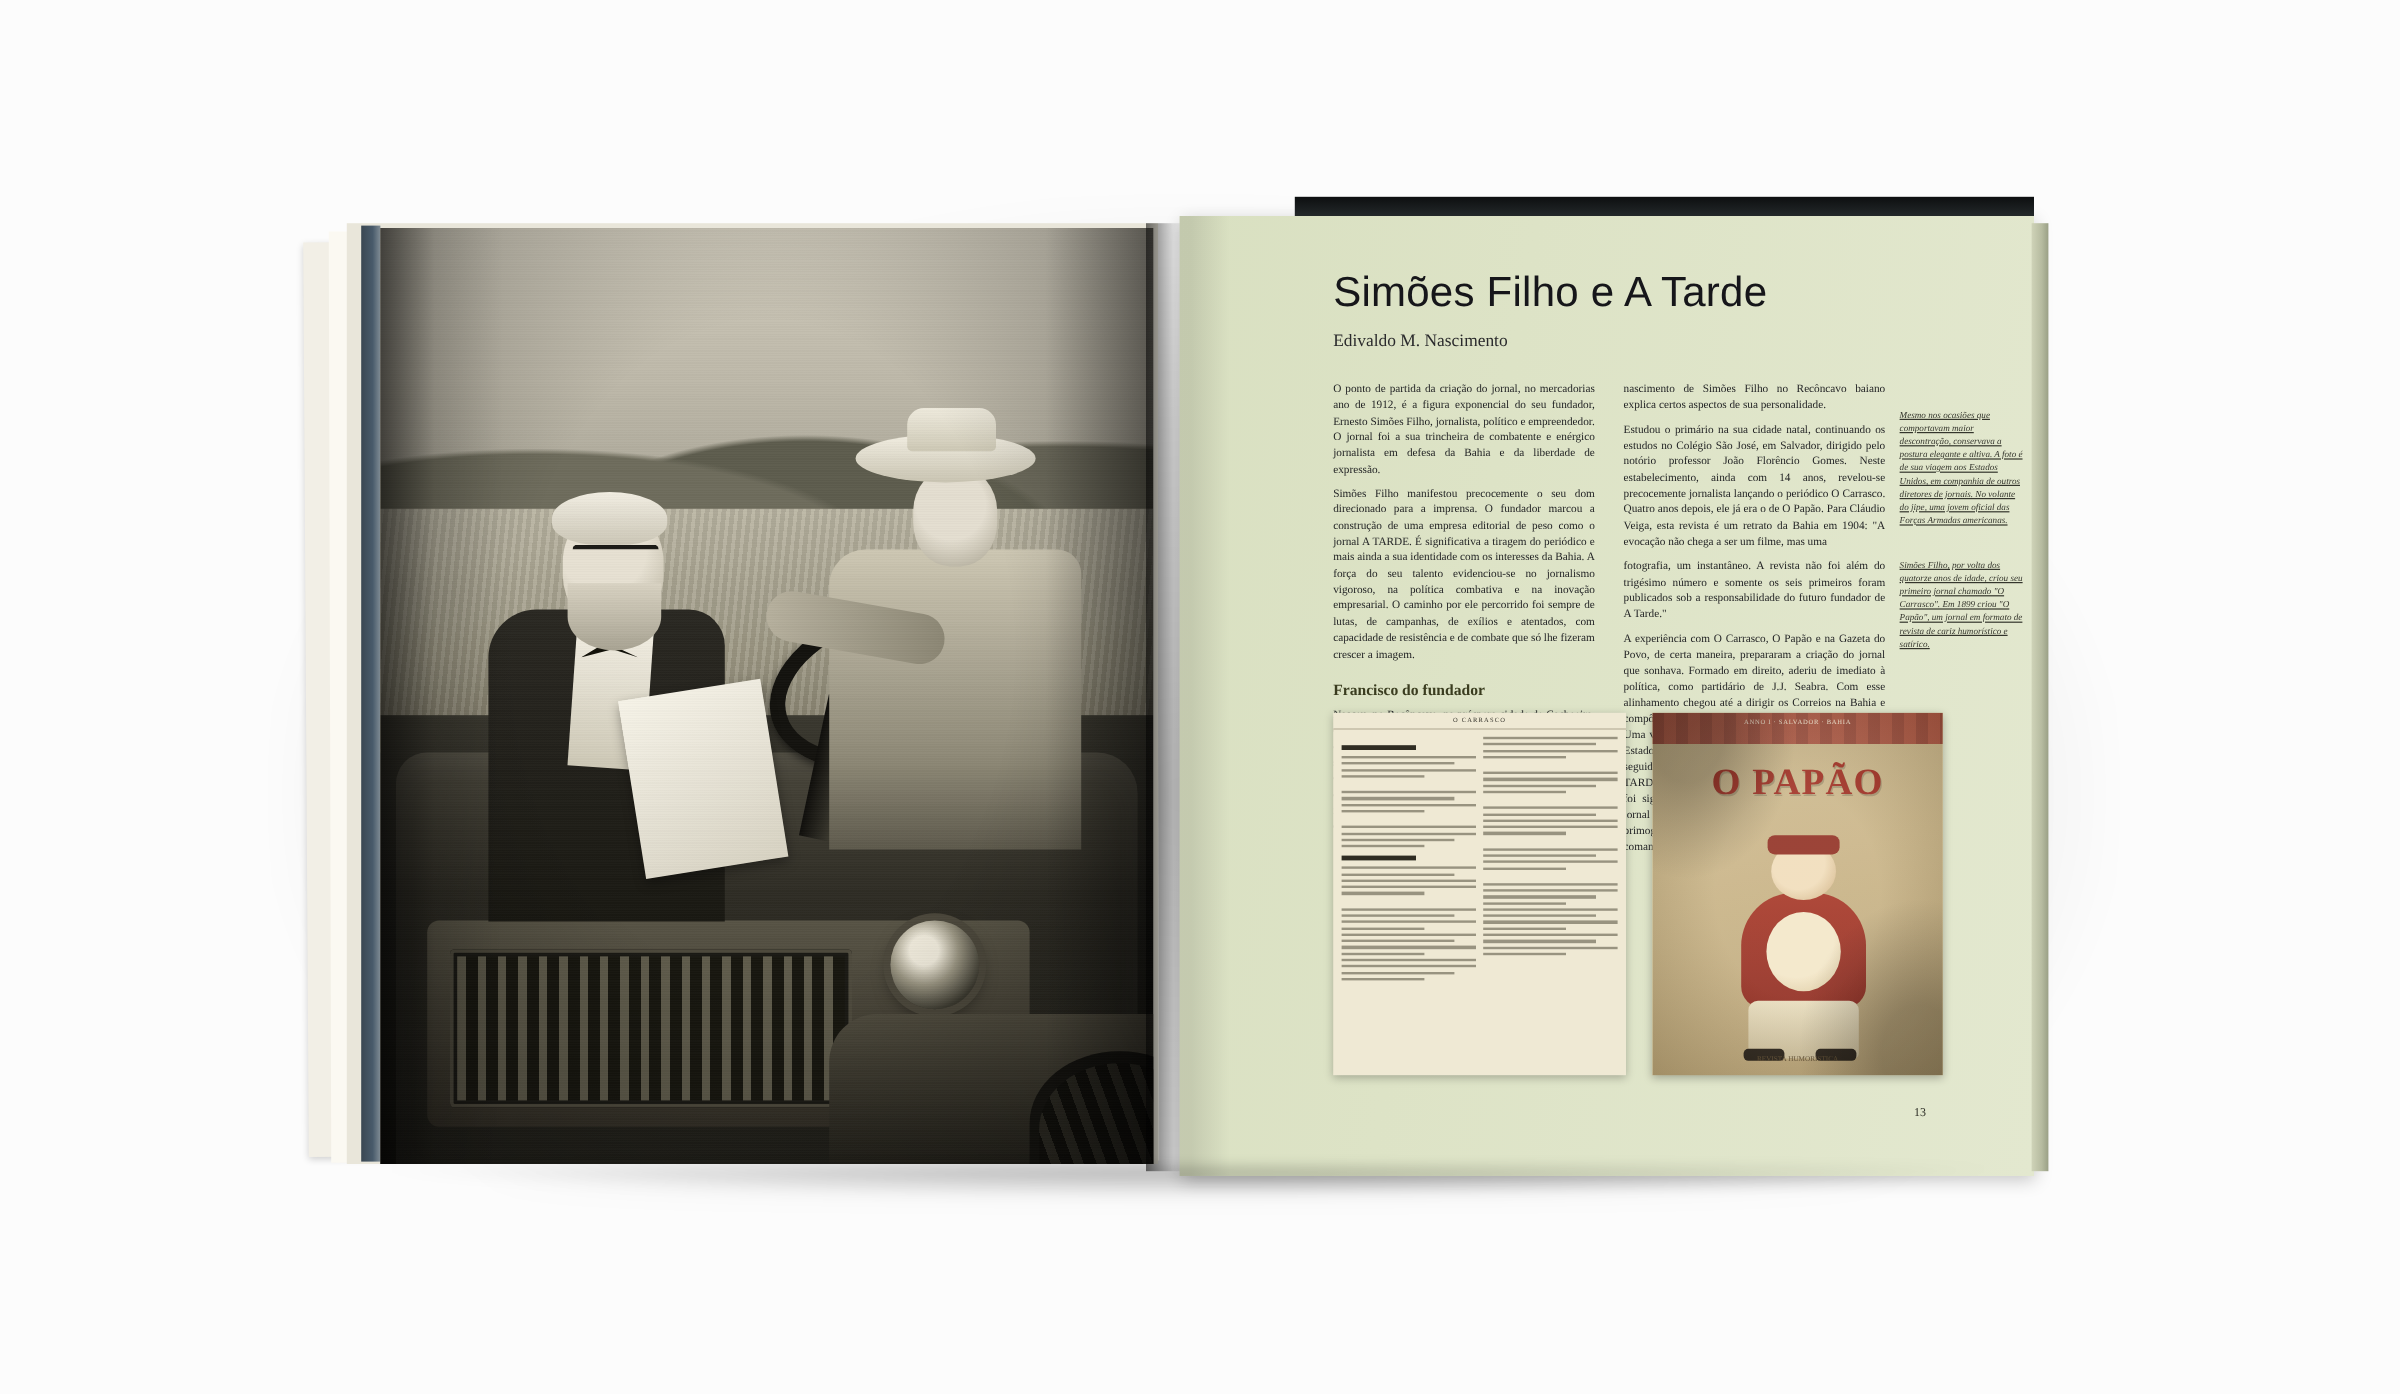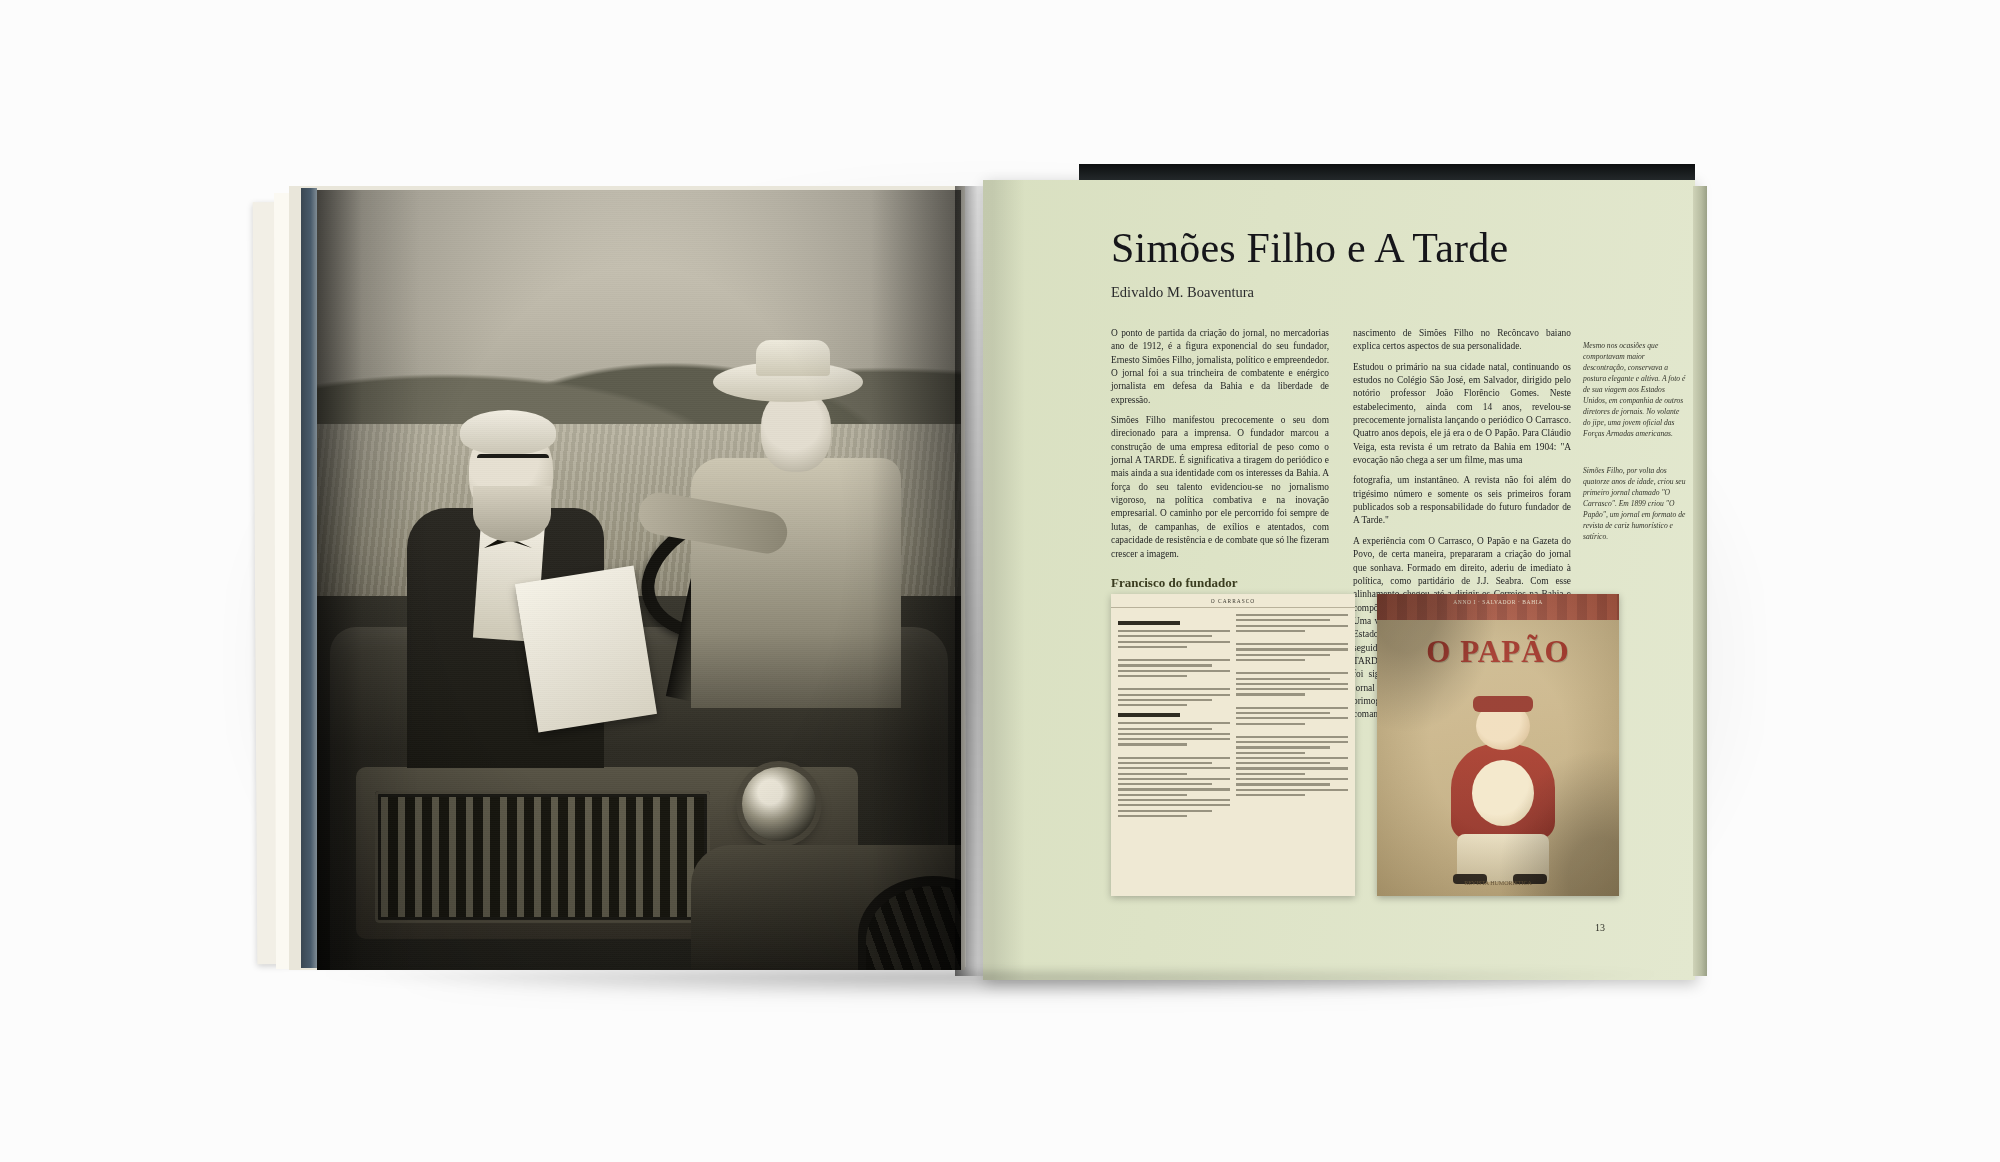--- a/index.html
+++ b/index.html
@@ -134,38 +134,38 @@
   .right-page:before{ 
     content:"";position:absolute;left:96px;top:-16px;width:616px;height:16px;
     background:linear-gradient(180deg,#0d0f10,#23282a);
   }
   .rp-inner{position:absolute;left:0;top:0;right:0;bottom:0;
     background:linear-gradient(90deg, rgba(0,0,0,.10) 0 10px, rgba(0,0,0,0) 42px);}
 
   .page-pad{position:absolute;left:128px;top:44px;width:508px;}
 
   h1.title{
-    font-family:Liberation Serif, serif;font-weight:400;font-size:42px;color:#16161a;
+    font-family:Liberation Sans, sans-serif;font-weight:400;font-size:35px;color:#16161a;
     margin:0 0 12px 0;letter-spacing:.2px;
   }
   .byline{font-size:14.5px;color:#2a2a2c;margin:0 0 26px 0;}
 
   .cols{column-count:2;column-gap:24px;width:460px;}
   .cols p{
     margin:0 0 7px 0;font-size:9.4px;line-height:1.42;color:#1f2022;text-align:justify;
     hyphens:auto;
   }
   h2.sub{
     font-size:13px;color:#3a3c1f;margin:14px 0 7px 0;font-weight:700;
     break-before:avoid;
   }
 
   
   .side-caps{position:absolute;left:600px;top:160px;width:104px;}
-  .side-caps p{font-style:italic;font-size:7.6px;line-height:1.45;color:#34352c;margin:0 0 26px 0;text-align:left;}
+  .side-caps p{font-style:italic;font-size:7.6px;line-height:1.45;color:#34352c;margin:0 0 26px 0;text-align:left;text-decoration:underline;}
 
   
   .figs{position:absolute;left:128px;top:414px;width:508px;height:306px;}
   .fig-news{position:absolute;left:0;top:0;width:244px;height:302px;
     background:#efe9d4;box-shadow:0 2px 7px rgba(0,0,0,.25);overflow:hidden;}
   .news-head{font-size:5.4px;text-align:center;color:#3a3830;padding:4px 0 3px;border-bottom:1px solid #b8b19a;letter-spacing:1px;}
   .news-body{display:flex;gap:6px;padding:6px 7px;}
   .news-col{flex:1;}
   .news-col .ln{height:2.2px;background:#6f6a58;margin:0 0 3.1px 0;opacity:.68;}
   .news-col .ln.s{width:62%;}
@@ -265,21 +265,21 @@
       </div>
     </div>
 
     <div class="gutter"></div>
 
     <div class="right-page">
       <div class="rp-inner"></div>
 
       <div class="page-pad">
         <h1 class="title">Simões Filho e A Tarde</h1>
-        <p class="byline">Edivaldo M. Boaventura</p>
+        <p class="byline">Edivaldo M. Nascimento</p>
 
         <div class="cols">
           <p>O ponto de partida da criação do jornal, no mercadorias ano de 1912, é a figura exponencial do seu fundador, Ernesto Simões Filho, jornalista, político e empreendedor. O jornal foi a sua trincheira de combatente e enérgico jornalista em defesa da Bahia e da liberdade de expressão.</p>
           <p>Simões Filho manifestou precocemente o seu dom direcionado para a imprensa. O fundador marcou a construção de uma empresa editorial de peso como o jornal A TARDE. É significativa a tiragem do periódico e mais ainda a sua identidade com os interesses da Bahia. A força do seu talento evidenciou-se no jornalismo vigoroso, na política combativa e na inovação empresarial. O caminho por ele percorrido foi sempre de lutas, de campanhas, de exílios e atentados, com capacidade de resistência e de combate que só lhe fizeram crescer a imagem.</p>
           <h2 class="sub">Francisco do fundador</h2>
           <p>Nasceu, no Recôncavo, na próspera cidade de Cachoeira, em 4 de outubro de 1886, dia consagrado a São Francisco de Assis. A família Simões é originária de Itiúba, nos sertões da Bahia. Mas a Cachoeira daquela época era um dos mais importantes e dinâmicos entrepostos comerciais que recebia mercadorias da capital ou as enviava para o interior, revertendo em troca produtos a serem comercializados em Salvador ou exportados. O nascimento de Simões Filho no Recôncavo baiano explica certos aspectos de sua personalidade.</p>
           <p>Estudou o primário na sua cidade natal, continuando os estudos no Colégio São José, em Salvador, dirigido pelo notório professor João Florêncio Gomes. Neste estabelecimento, ainda com 14 anos, revelou-se precocemente jornalista lançando o periódico O Carrasco. Quatro anos depois, ele já era o de O Papão. Para Cláudio Veiga, esta revista é um retrato da Bahia em 1904: "A evocação não chega a ser um filme, mas uma</p>
           <p>fotografia, um instantâneo. A revista não foi além do trigésimo número e somente os seis primeiros foram publicados sob a responsabilidade do futuro fundador de A Tarde."</p>
           <p>A experiência com O Carrasco, O Papão e na Gazeta do Povo, de certa maneira, prepararam a criação do jornal que sonhava. Formado em direito, aderiu de imediato à política, como partidário de J.J. Seabra. Com esse alinhamento chegou até a dirigir os Correios na Bahia e compôs a bancada seabrista, na Assembleia Estadual. Uma vez afastado de Seabra, que assumiu o governo do Estado da Bahia, em 29 de março de 1912, logo em seguida, em 15 de outubro, Simões lançou o jornal A TARDE, a maior realização de sua vida. O ano de 1912 foi significativo e feliz, não somente pela criação do jornal como também pelo nascimento de sua filha primogênita, Regina, que lhe sucedeu anos depois no comando do jornal.</p>
         </div>

